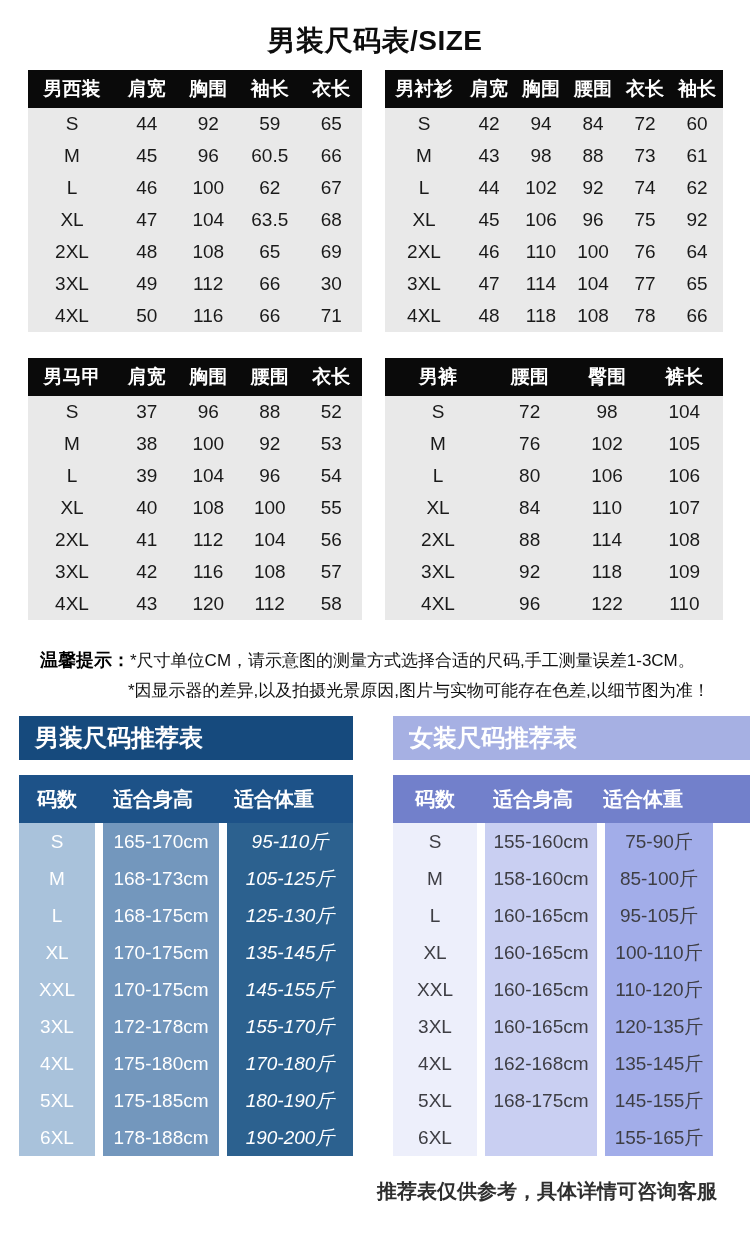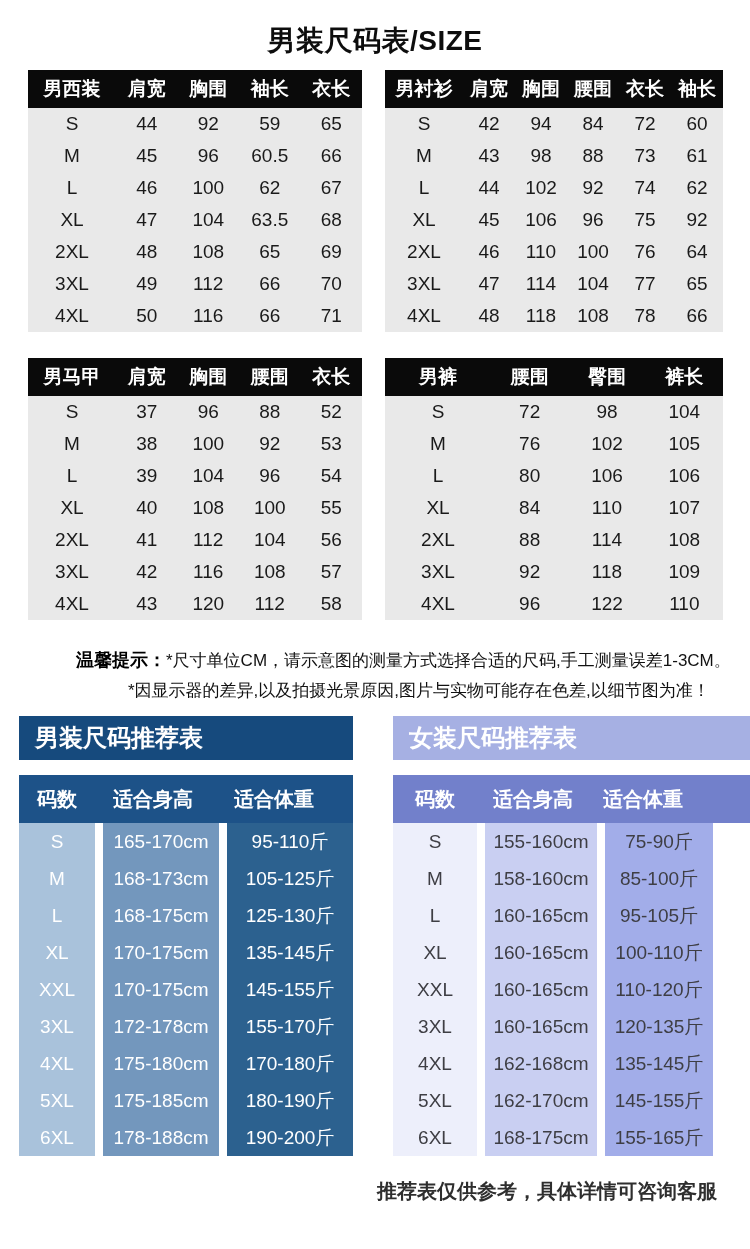--- a/index.html
+++ b/index.html
@@ -29,21 +29,21 @@
   #table-suit{width:334px;margin-right:23px;}
   #table-vest{width:334px;margin-right:23px;}
   #table-shirt{width:338px;}
   #table-pants{width:338px;}
   #table-suit col.lbl,#table-vest col.lbl{width:88px;}
   #table-shirt col.lbl{width:78px;}
   #table-pants col.lbl{width:106px;}
   
   .notice{margin-top:25px;padding-left:40px;font-size:17px;color:#111;}
   .notice-line{line-height:30px;}
-  .notice-label{font-weight:bold;font-size:18px;color:#000;margin-left:36px;}
+  .notice-label{font-weight:bold;font-size:18px;color:#000;}
   .notice-line2{padding-left:88px;}
   
   .rec-row{display:flex;padding-left:19px;margin-top:10px;}
   .rec-table{display:block;}
   .rec-a{width:334px;margin-right:40px;}
   .rec-b{width:360px;}
   .rec-title{
     height:44px;line-height:44px;padding-left:16px;
     color:#ffffff;font-size:24px;font-weight:bold;box-sizing:border-box;
   }
@@ -124,21 +124,21 @@
           <td>48</td>
           <td>108</td>
           <td>65</td>
           <td>69</td>
         </tr>
         <tr>
           <td>3XL</td>
           <td>49</td>
           <td>112</td>
           <td>66</td>
-          <td>70</td>
+          <td>30</td>
         </tr>
         <tr>
           <td>4XL</td>
           <td>50</td>
           <td>116</td>
           <td>66</td>
           <td>71</td>
         </tr>
       </tbody>
     </table>
@@ -383,21 +383,21 @@
           <div class="rec-cell">165-170cm</div>
           <div class="rec-cell">168-173cm</div>
           <div class="rec-cell">168-175cm</div>
           <div class="rec-cell">170-175cm</div>
           <div class="rec-cell">170-175cm</div>
           <div class="rec-cell">172-178cm</div>
           <div class="rec-cell">175-180cm</div>
           <div class="rec-cell">175-185cm</div>
           <div class="rec-cell">178-188cm</div>
         </div>
-        <div class="rec-col c3" style="background: rgb(44, 97, 143); color: rgb(255, 255, 255);">
+        <div class="rec-col c3" style="background: rgb(44, 97, 143); color: rgb(255, 255, 255); font-style: italic;">
           <div class="rec-cell">95-110斤</div>
           <div class="rec-cell">105-125斤</div>
           <div class="rec-cell">125-130斤</div>
           <div class="rec-cell">135-145斤</div>
           <div class="rec-cell">145-155斤</div>
           <div class="rec-cell">155-170斤</div>
           <div class="rec-cell">170-180斤</div>
           <div class="rec-cell">180-190斤</div>
           <div class="rec-cell">190-200斤</div>
         </div>
@@ -423,21 +423,20 @@
           <div class="rec-cell">6XL</div>
         </div>
         <div class="rec-col c2" style="background: rgb(201, 207, 242); color: rgb(62, 62, 68);">
           <div class="rec-cell">155-160cm</div>
           <div class="rec-cell">158-160cm</div>
           <div class="rec-cell">160-165cm</div>
           <div class="rec-cell">160-165cm</div>
           <div class="rec-cell">160-165cm</div>
           <div class="rec-cell">160-165cm</div>
           <div class="rec-cell">162-168cm</div>
-          <div class="rec-cell">162-170cm</div>
           <div class="rec-cell">168-175cm</div>
         </div>
         <div class="rec-col c3" style="background: rgb(162, 173, 233); color: rgb(62, 62, 68);">
           <div class="rec-cell">75-90斤</div>
           <div class="rec-cell">85-100斤</div>
           <div class="rec-cell">95-105斤</div>
           <div class="rec-cell">100-110斤</div>
           <div class="rec-cell">110-120斤</div>
           <div class="rec-cell">120-135斤</div>
           <div class="rec-cell">135-145斤</div>

